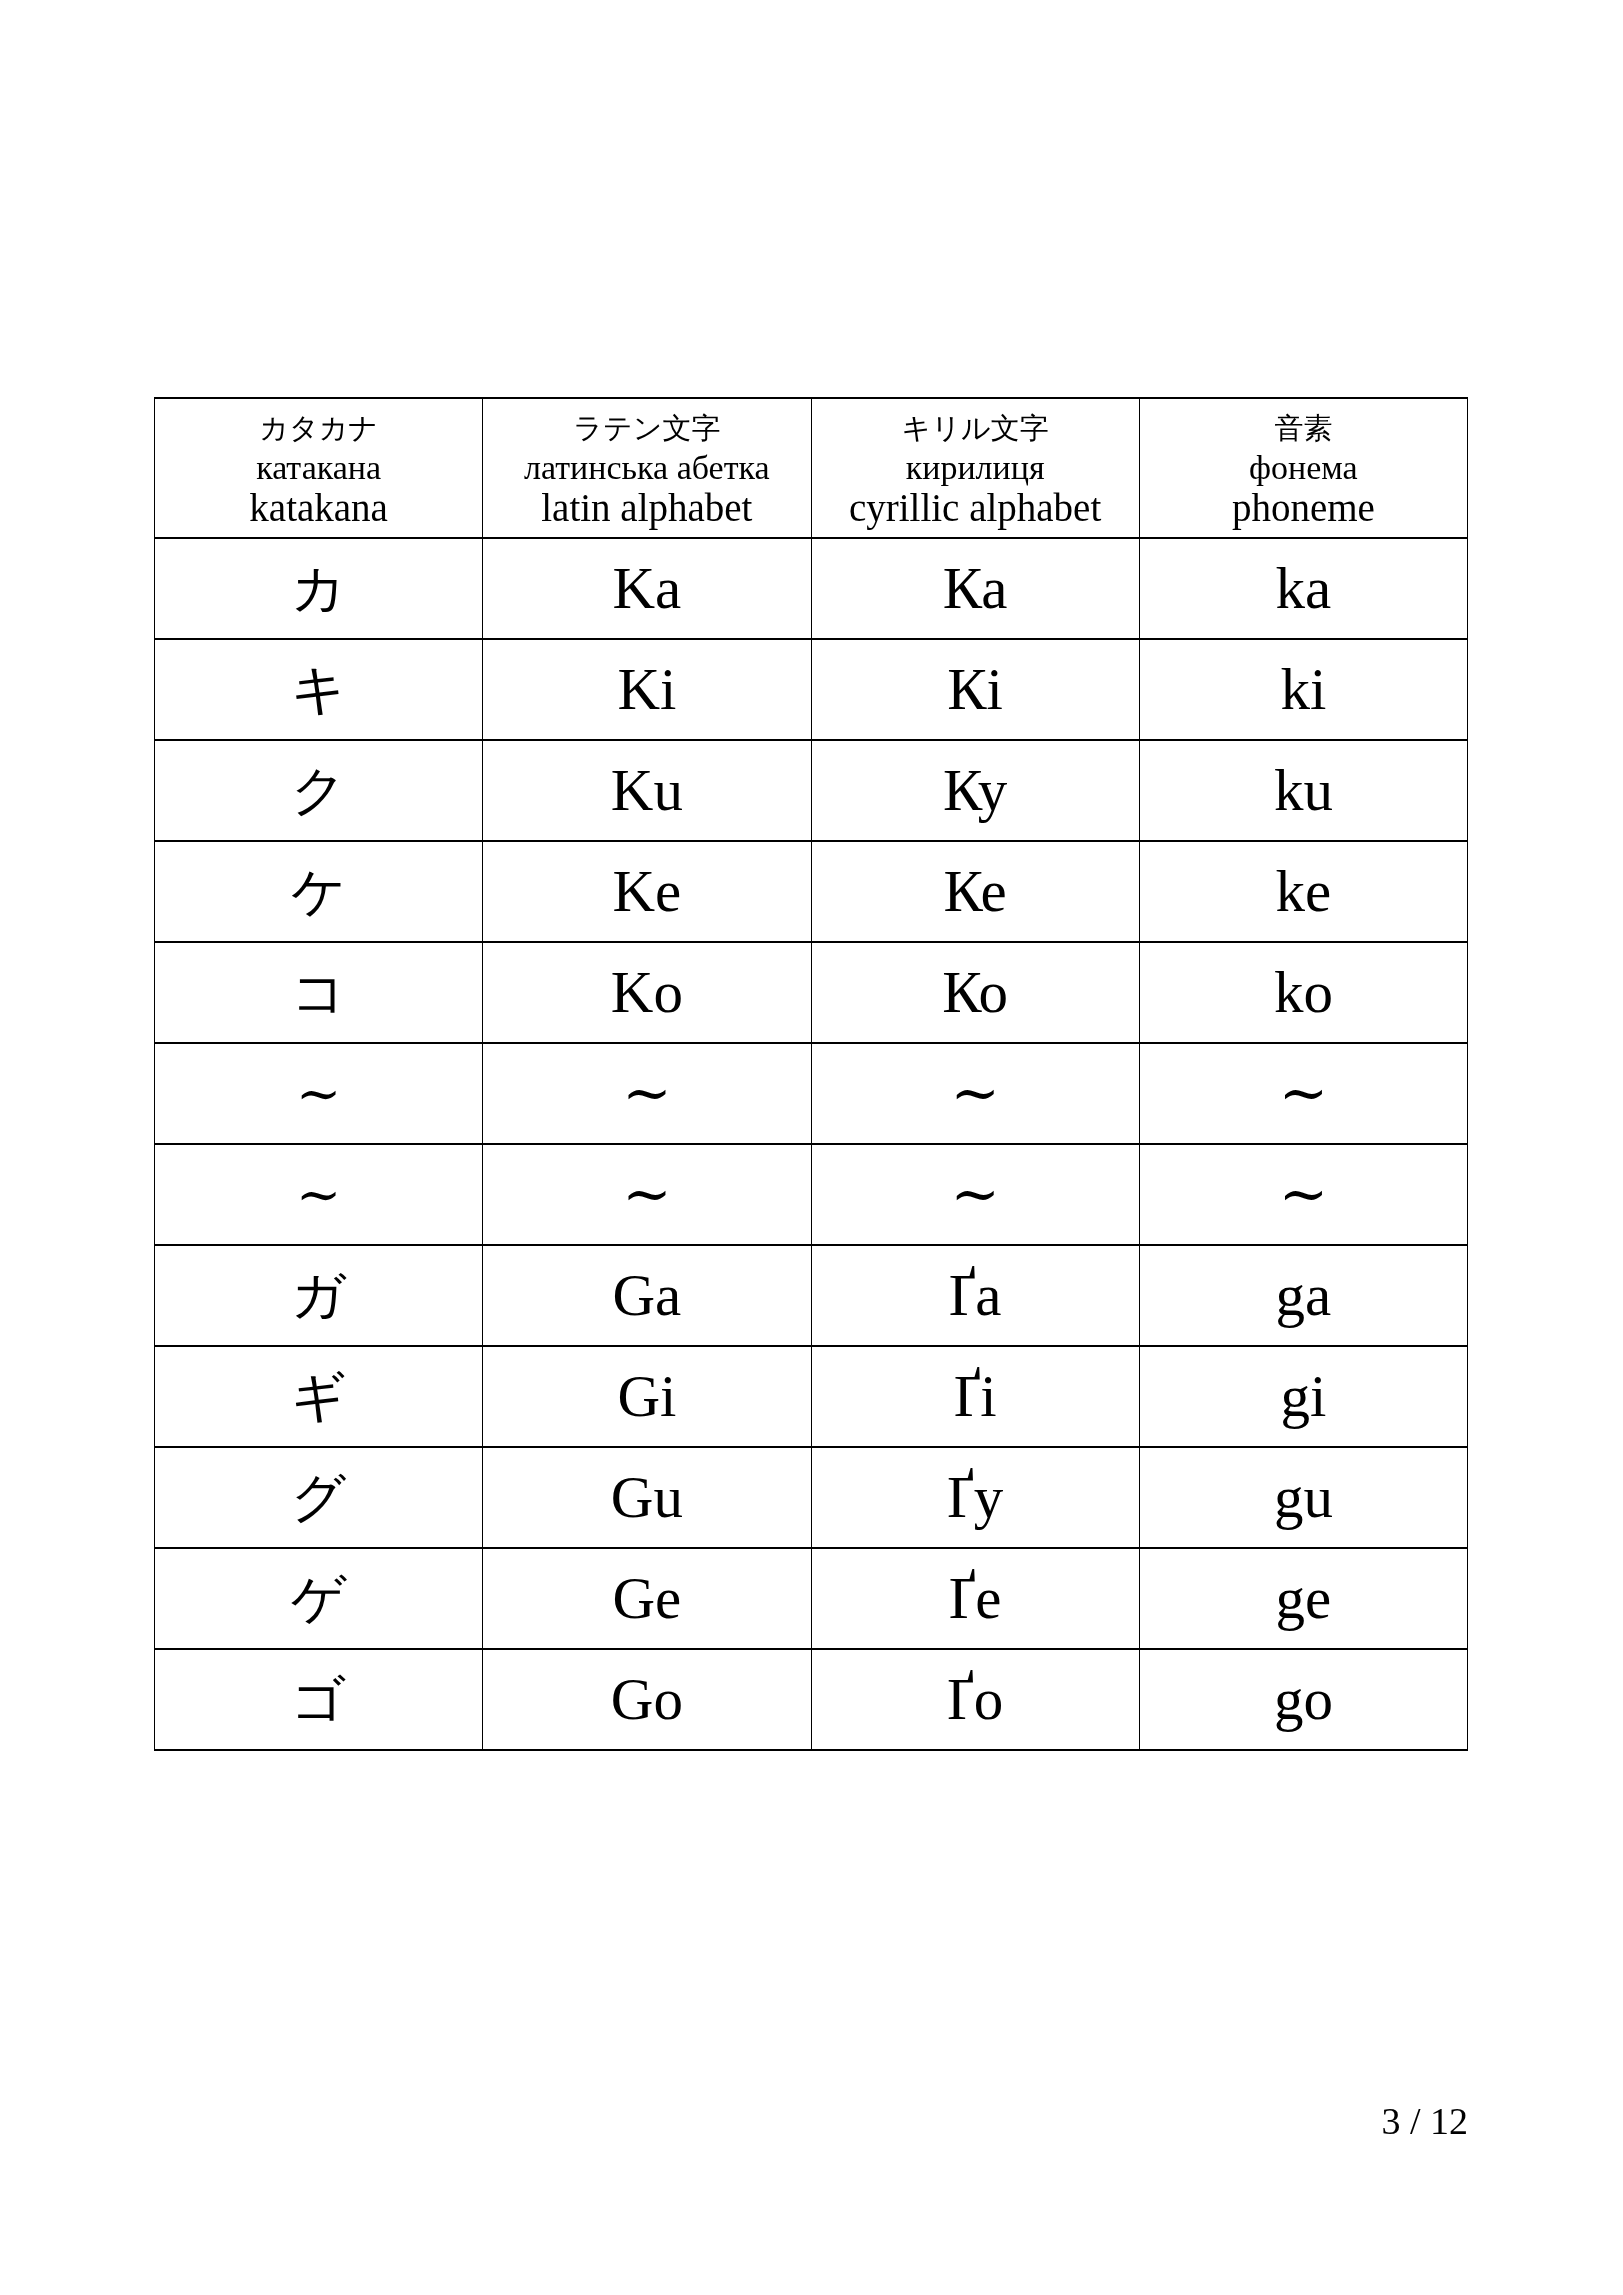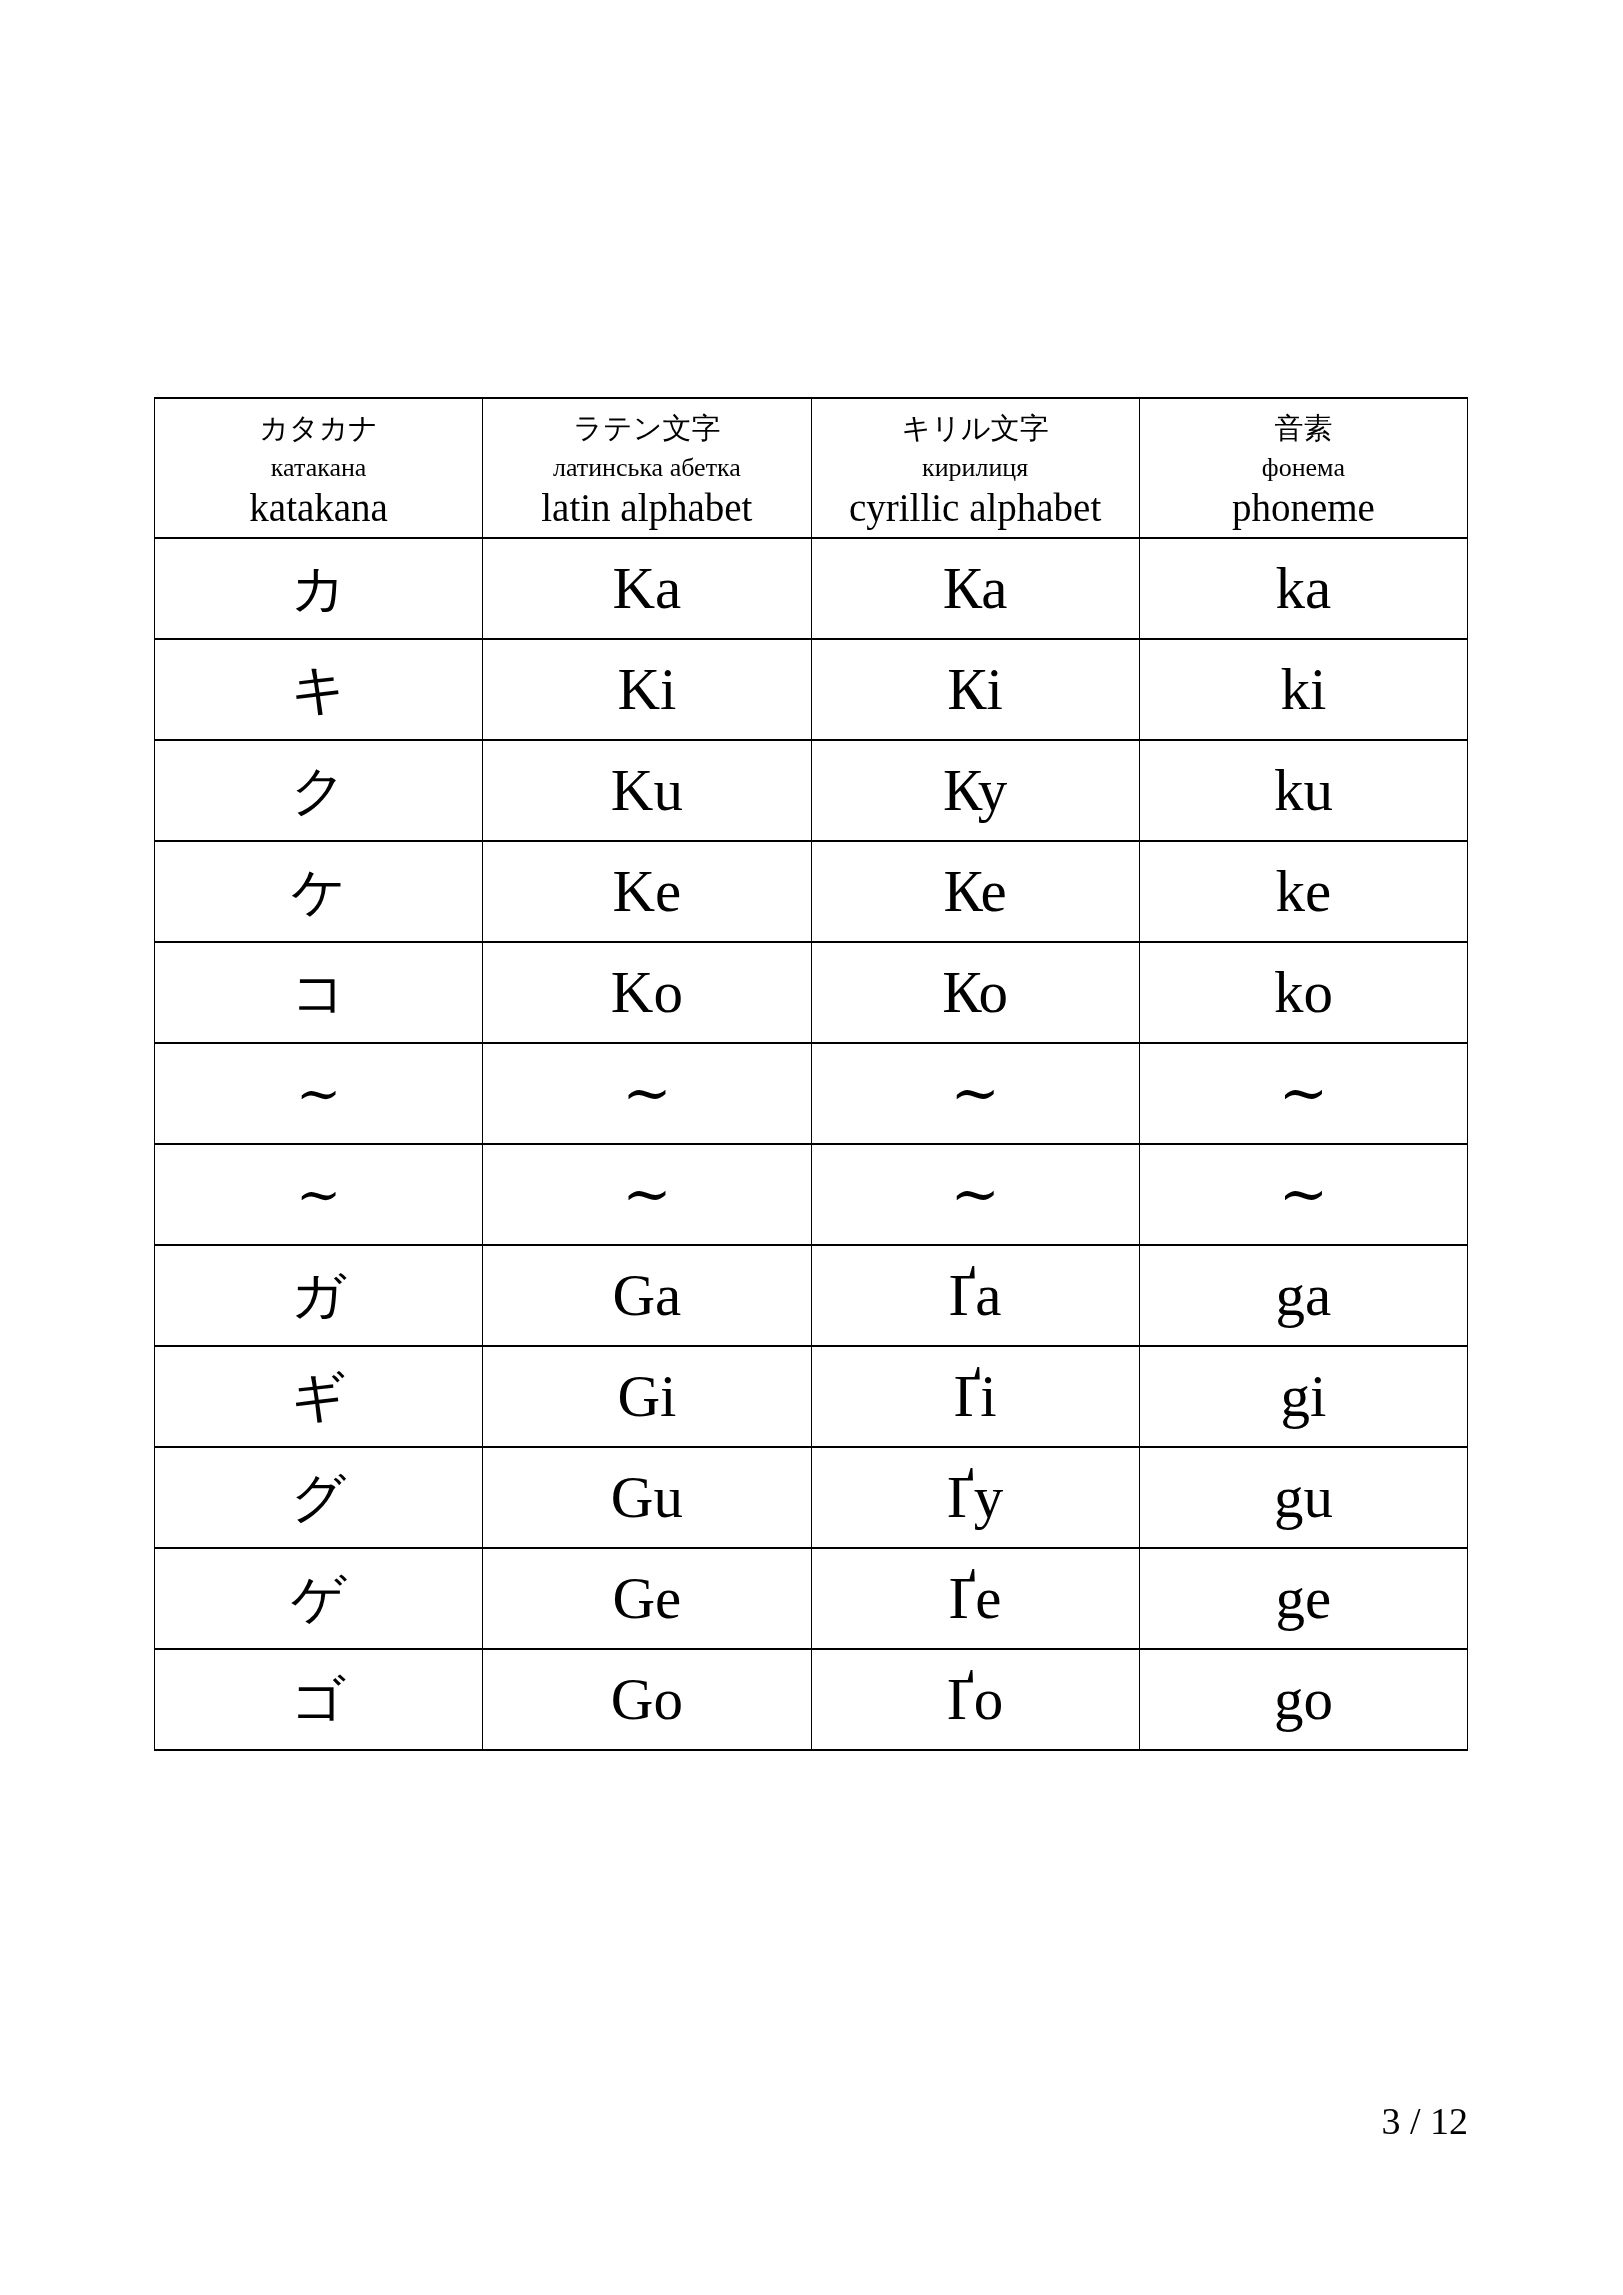--- a/index.html
+++ b/index.html
@@ -43,21 +43,21 @@
     vertical-align: middle;
     text-align: center;
     font-weight: normal;
   }
   thead th {
     height: 138px;
     border-bottom: 2.7px solid #000;
   }
   .h-line { line-height: 40px; font-size: 29.5px; }
   .h-ja   { font-size: 29px; }
-  .h-uk   { font-size: 26px; }
+  .h-uk   { font-size: 34px; }
   .h-en   { font-size: 39px; }
   tbody td {
     height: 99px;
     font-size: 59px;
     line-height: 1;
   }
   tbody td.kana {
     font-size: 54px;
   }
   .pageno {

